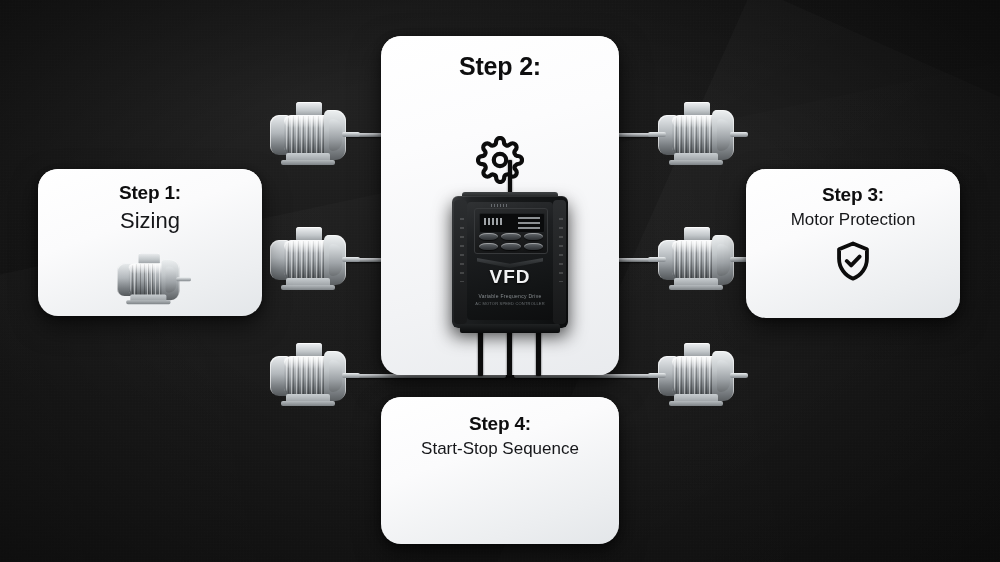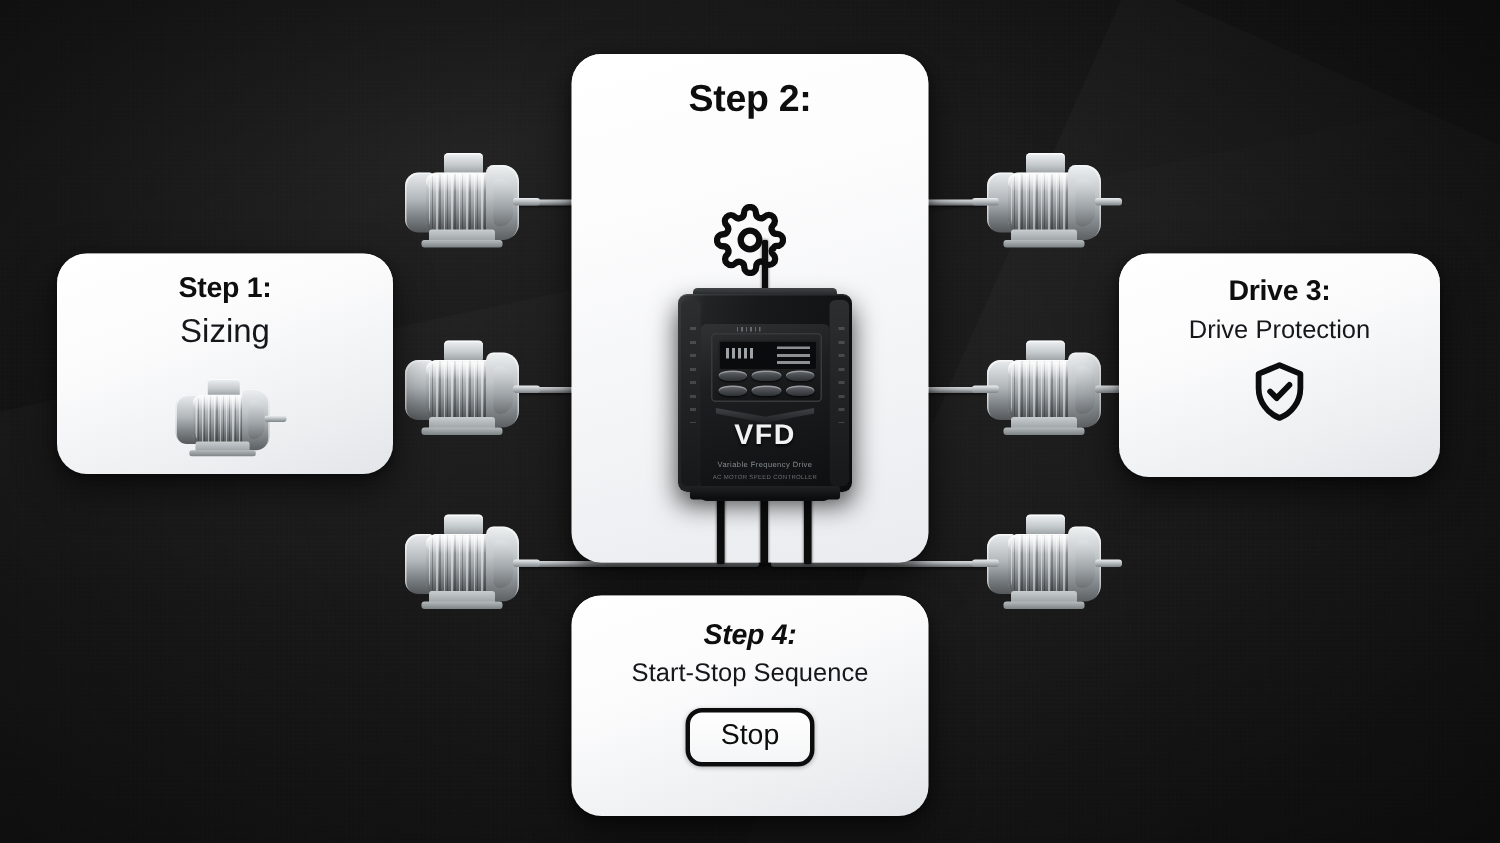--- a/index.html
+++ b/index.html
@@ -42,21 +42,21 @@
 
   #card-step1{left:38px;top:169px;width:224px;height:134px;padding-top:13px;}
   #card-step3{left:746px;top:169px;width:214px;height:134px;padding-top:15px;}
   #card-step4{left:381px;top:397px;width:238px;height:131px;padding-top:16px;}
 
   #panel-step2{position:absolute;left:381px;top:36px;width:238px;height:339px;border-radius:20px;
     background:linear-gradient(165deg,#ffffff 0%,#fcfcfd 30%,#f2f3f5 70%,#e9ebee 100%);
     box-shadow:0 12px 30px rgba(0,0,0,.55), 0 2px 8px rgba(0,0,0,.4), inset 0 1px 0 rgba(255,255,255,.9);}
   .panel-head{position:absolute;left:0;right:0;top:16px;text-align:center;}
 
-  .t-step1{font-size:19px;} .t-step3{font-size:19px;} .t-step4{font-size:19px;font-style:italic;} .t-step2{font-size:25px;}
+  .t-step1{font-size:19px;} .t-step3{font-size:19px;} .t-step4{font-size:19px;} .t-step2{font-size:25px;}
   .s-step1{font-size:22px;margin-top:4px;} .s-step3{font-size:17px;margin-top:4px;}
   .s-step4{font-size:17px;margin-top:4px;} .s-step2{font-size:17px;margin-top:4px;}
 
   
   .icon-gear{position:absolute;left:50%;top:100px;transform:translateX(-50%);}
   .icon-shield{margin-top:9px;}
 
   .stop-btn{margin-top:13px;border:3px solid #0c0c0c;border-radius:11px;
     background:linear-gradient(180deg,#ffffff,#f4f5f6);
     padding:5px 20px 6px;font-size:19px;color:#0c0c0c;
@@ -95,21 +95,21 @@
   
   #vfd{position:absolute;left:452px;top:196px;width:116px;height:132px;}
   .vfd-shell{position:absolute;inset:0;border-radius:6px;
     background:linear-gradient(100deg,#3a3c3e 0%,#212325 14%,#17191a 40%,#121415 72%,#0b0c0d 100%);
     box-shadow:0 8px 18px rgba(0,0,0,.75), inset 0 1px 0 rgba(255,255,255,.10);}
   .vfd-side{position:absolute;top:4px;width:13px;height:124px;border-radius:4px;
     background:linear-gradient(180deg,#2c2e30,#171819);}
   .vfd-side.l{left:2px;} .vfd-side.r{right:2px;}
   .vfd-side .v{position:absolute;right:3px;top:18px;width:4px;height:64px;
     background:repeating-linear-gradient(180deg,rgba(255,255,255,.16) 0 2px,rgba(0,0,0,0) 2px 9px);}
-  .vfd-face{position:absolute;left:15px;top:20px;width:86px;height:118px;border-radius:4px;
+  .vfd-face{position:absolute;left:15px;top:6px;width:86px;height:118px;border-radius:4px;
     background:linear-gradient(165deg,#303234 0%,#1d1f21 30%,#121415 75%,#0d0e0f 100%);}
   .vfd-panel{position:absolute;left:7px;top:6px;width:72px;height:44px;border-radius:3px;
     background:linear-gradient(170deg,#2a2c2e,#121314);border:1px solid #37393b;}
   .vfd-lcd{position:absolute;left:4px;top:4px;width:64px;height:18px;border-radius:2px;
     background:#0a0b0c;border:1px solid #1d1f21;overflow:hidden;}
   .lcd-l{position:absolute;left:4px;top:4px;width:20px;height:7px;
     background:repeating-linear-gradient(90deg,#b9bec2 0 2px,rgba(0,0,0,0) 2px 4px);opacity:.85;}
   .lcd-r{position:absolute;right:4px;top:3px;width:22px;height:12px;
     background:repeating-linear-gradient(180deg,#c4c9cd 0 2px,rgba(0,0,0,0) 2px 5px);opacity:.7;}
   .vfd-keys{position:absolute;left:4px;top:24px;width:64px;height:17px;
@@ -277,29 +277,28 @@
       <div class="body"></div>
       <div class="fins"></div>
       <div class="gloss"></div>
       <div class="capR"></div>
       <div class="foot"></div>
       <div class="shaft r"></div>
     </div>
   </div>
 
   <div class="card" id="card-step3">
-    <div class="card-title t-step3">Drive 3:</div>
-    <div class="card-sub  s-step3">Drive Protection</div>
+    <div class="card-title t-step3">Step 3:</div>
+    <div class="card-sub  s-step3">Motor Protection</div>
     <div class="icon-shield">
       <svg width="44" height="44" viewBox="0 0 24 24" fill="none" stroke="#0c0c0c" stroke-width="2.1" stroke-linecap="round" stroke-linejoin="round">
         <path d="M12 2.4 4.4 5.6v5.2c0 4.8 3.2 9.3 7.6 10.8 4.4-1.5 7.6-6 7.6-10.8V5.6L12 2.4z"></path>
         <polyline points="8.6,12 11,14.4 15.6,9.6"></polyline>
       </svg>
     </div>
   </div>
 
   <div class="card" id="card-step4">
     <div class="card-title t-step4">Step 4:</div>
     <div class="card-sub  s-step4">Start-Stop Sequence</div>
-    <div class="stop-btn">Stop</div>
   </div>
 
 </div>
 
 </body></html>

